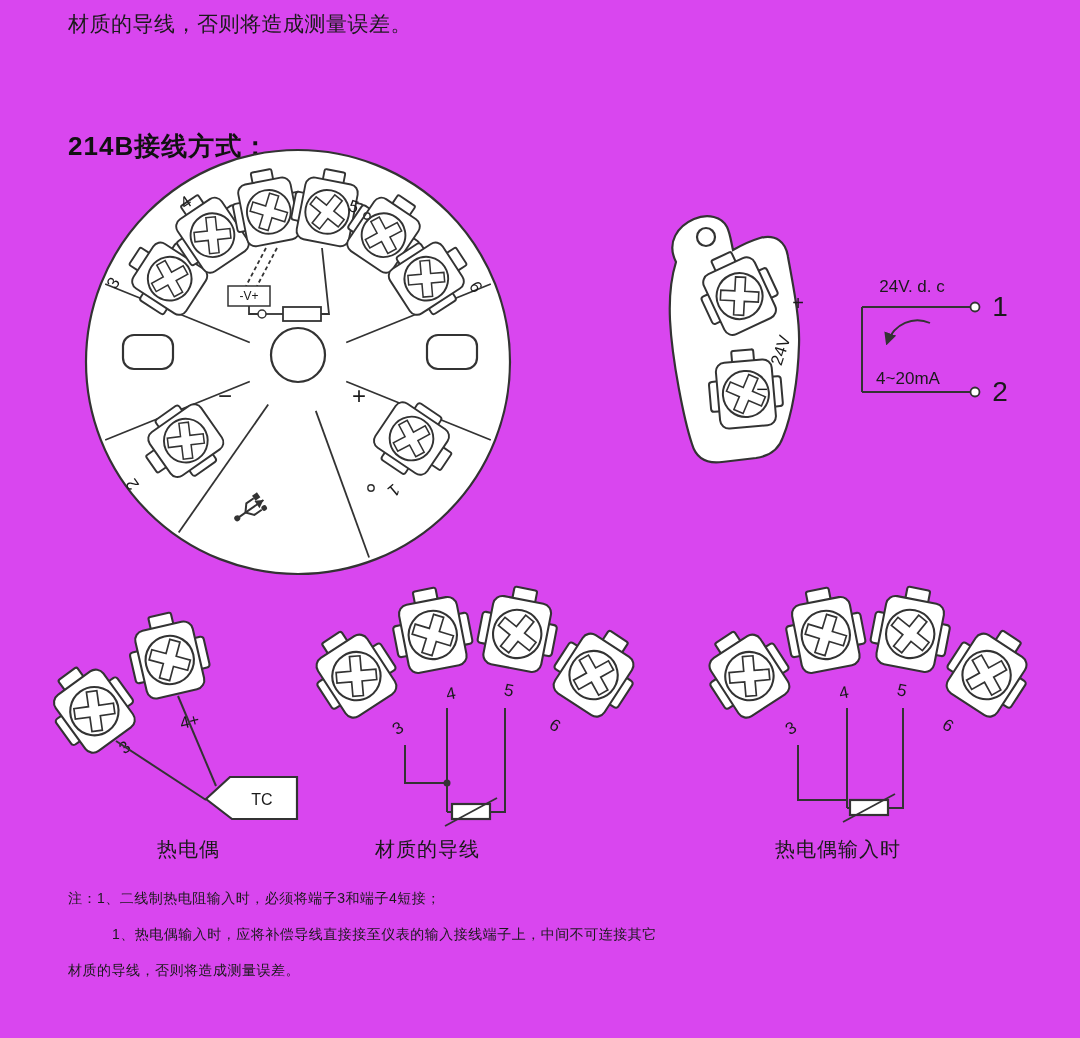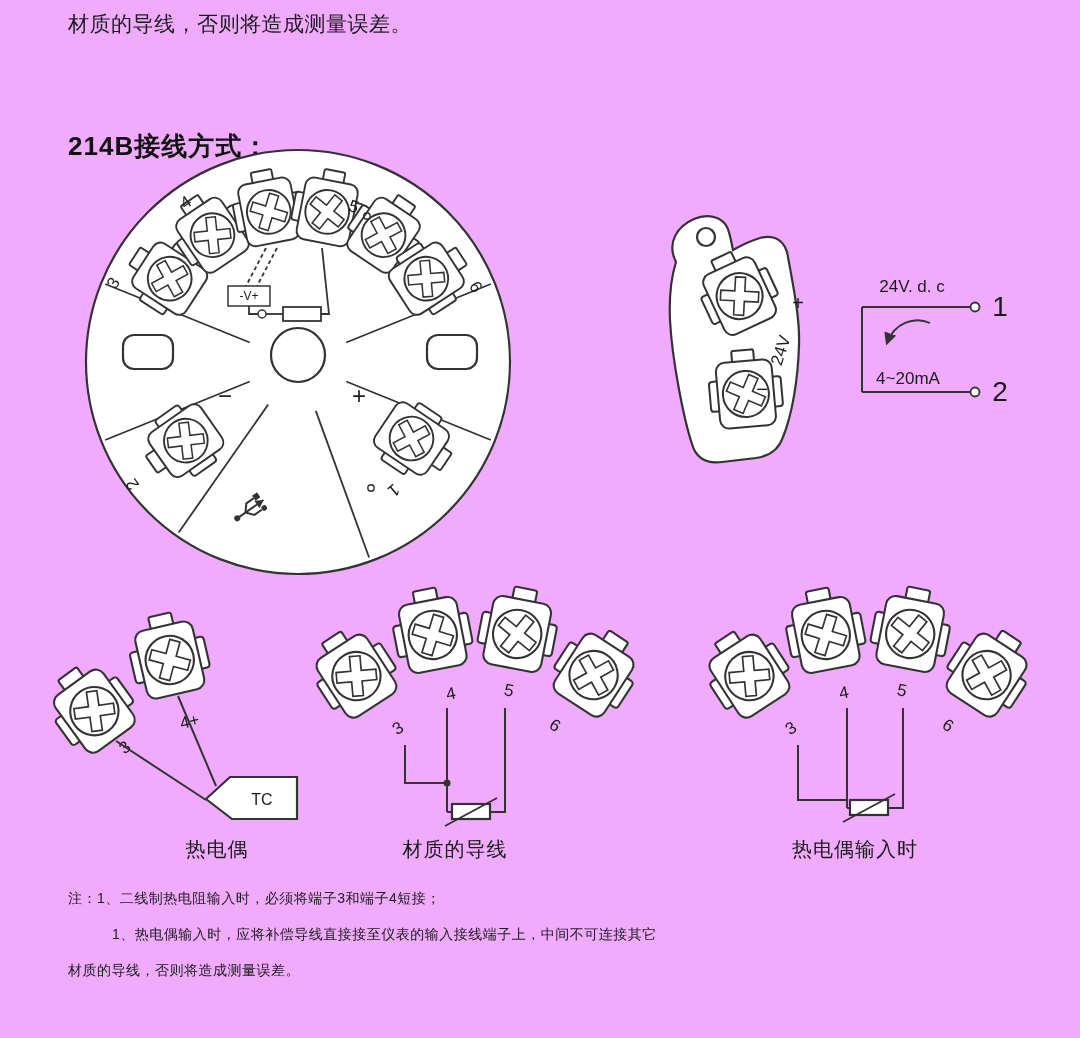--- a/index.html
+++ b/index.html
@@ -1,21 +1,21 @@
 <!DOCTYPE html>
 <html><head>
 <meta charset="utf-8">
 <style>
   html,body{margin:0;padding:0;background:#fff;}
-  .page{position:relative;width:1080px;height:1038px;background:#f0abfc;overflow:hidden;
+  .page{position:relative;width:1080px;height:1038px;background:#d946ef;overflow:hidden;
         font-family:"Liberation Sans","DejaVu Sans",sans-serif;color:#1a1a1a;}
   .intro{position:absolute;left:68px;top:10px;font-size:21px;letter-spacing:0.5px;}
   .heading{position:absolute;left:68px;top:82px;font-size:26px;font-weight:700;color:#111;letter-spacing:1px;margin-top:47px;}
   .diagram-svg{position:absolute;left:0;top:130px;}
-  .caption{position:absolute;top:836px;font-size:20px;text-align:center;color:#1a1a1a;letter-spacing:1px;}
+  .caption{position:absolute;top:836px;font-size:20px;text-align:left;color:#1a1a1a;letter-spacing:1px;}
   .cap-tc{left:157px;width:120px;}
   .cap-rtd2{left:375px;width:160px;}
   .cap-rtd3{left:775px;width:160px;}
   .notes{position:absolute;left:68px;top:880px;width:960px;font-size:14px;line-height:36px;letter-spacing:0.5px;}
   .notes .indent{padding-left:44px;}
   svg text{fill:#1a1a1a;font-family:"Liberation Sans","DejaVu Sans",sans-serif;}
   .wire{stroke:#333;stroke-width:2;fill:none;}
   .thin{stroke:#333;stroke-width:1.8;fill:none;}
   .shape{stroke:#333;stroke-width:2.2;fill:#fff;}
 </style>

